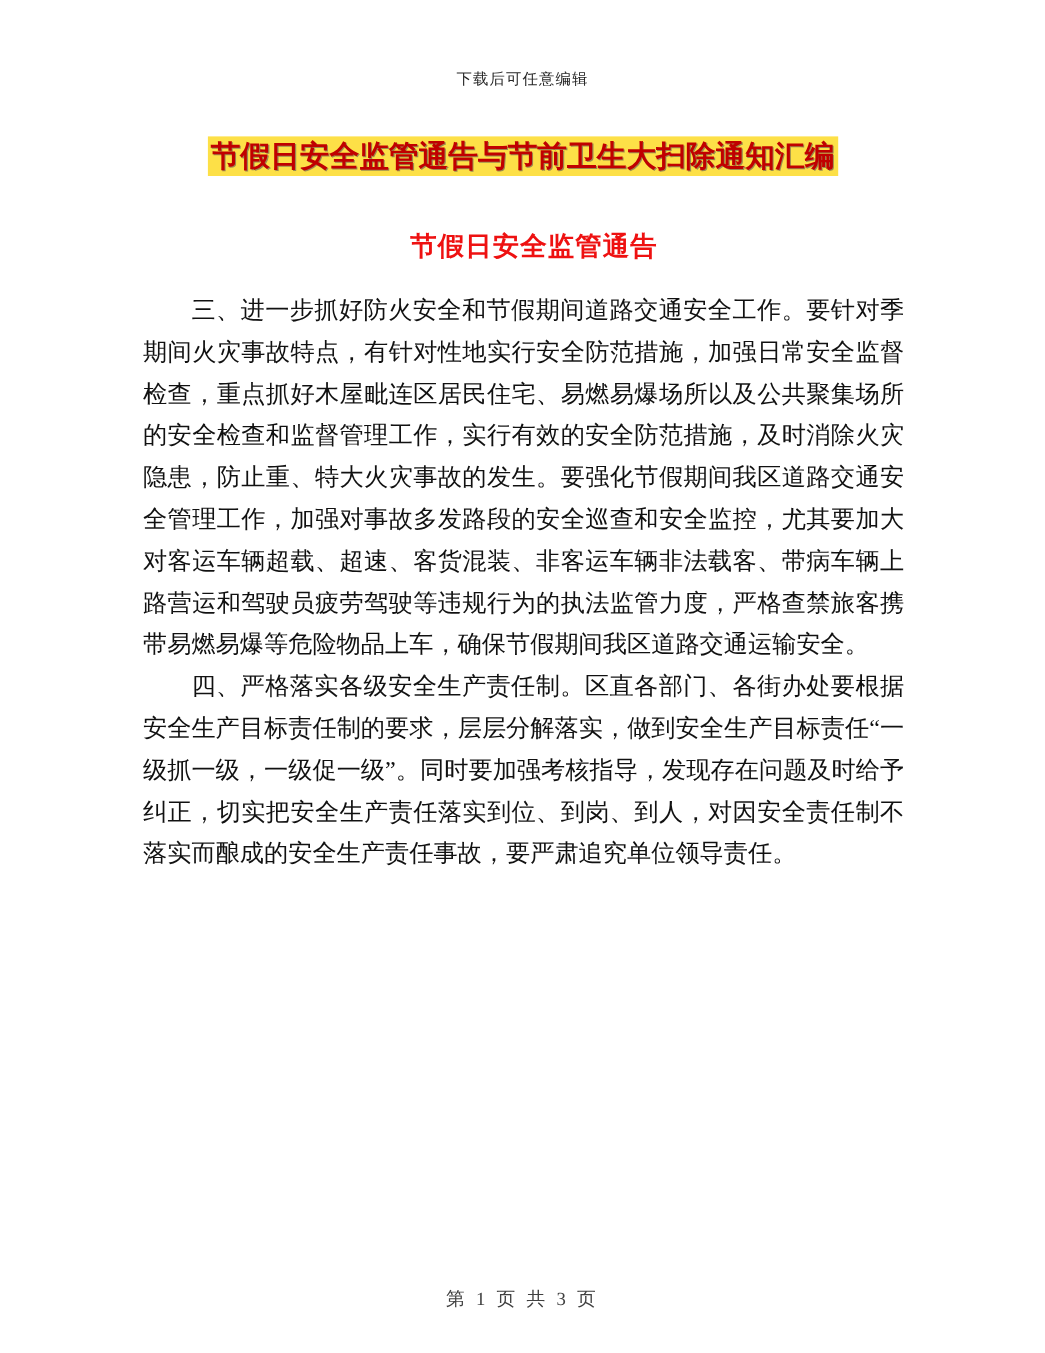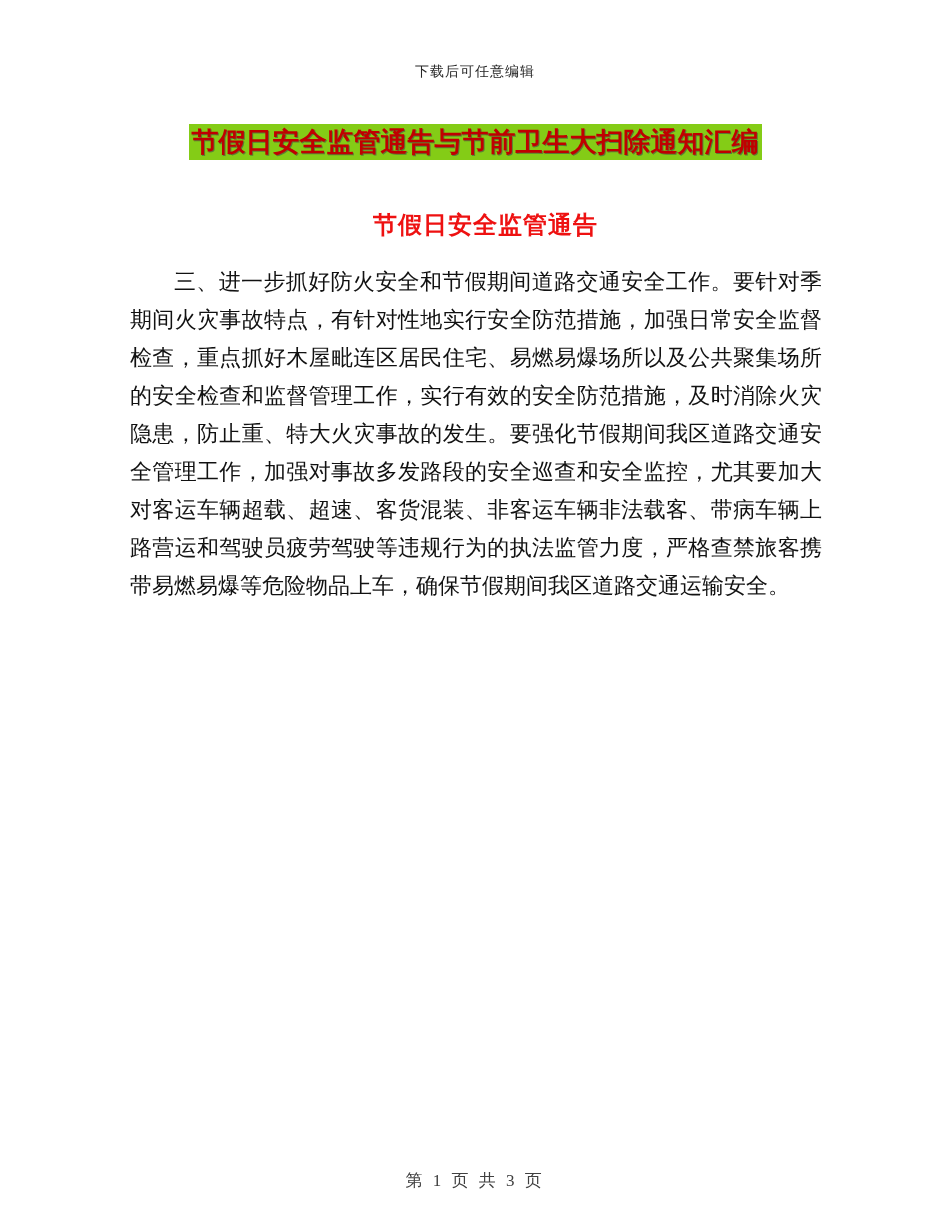--- a/index.html
+++ b/index.html
@@ -25,21 +25,21 @@
   }
   .doc-title {
     margin: 41px 0 0 0;
     text-align: center;
     font-size: 27px;
     font-weight: bold;
     font-family: "Liberation Sans", sans-serif;
     line-height: 40px;
   }
   .title-highlight {
-    background: #84cc16;
+    background: #fde047;
     color: #c00000;
     padding: 3px 3px;
     text-shadow: 1px 1px 0 rgba(35, 35, 90, 0.45);
     letter-spacing: 0px;
   }
   .section-title {
     margin: 46px 0 0 0;
     text-align: center;
     font-size: 24px;
     font-weight: bold;
@@ -80,17 +80,18 @@
   <div class="edit-note">下载后可任意编辑</div>
 
   <h1 class="doc-title">
     <span class="title-highlight">节假日安全监管通告与节前卫生大扫除通知汇编</span>
   </h1>
 
   <h2 class="section-title">节假日安全监管通告</h2>
 
   <div class="doc-body">
     <p>三、进一步抓好防火安全和节假期间道路交通安全工作。要针对季期间火灾事故特点，有针对性地实行安全防范措施，加强日常安全监督检查，重点抓好木屋毗连区居民住宅、易燃易爆场所以及公共聚集场所的安全检查和监督管理工作，实行有效的安全防范措施，及时消除火灾隐患，防止重、特大火灾事故的发生。要强化节假期间我区道路交通安全管理工作，加强对事故多发路段的安全巡查和安全监控，尤其要加大对客运车辆超载、超速、客货混装、非客运车辆非法载客、带病车辆上路营运和驾驶员疲劳驾驶等违规行为的执法监管力度，严格查禁旅客携带易燃易爆等危险物品上车，确保节假期间我区道路交通运输安全。</p>
+    <p>四、严格落实各级安全生产责任制。区直各部门、各街办处要根据安全生产目标责任制的要求，层层分解落实，做到安全生产目标责任“一级抓一级，一级促一级”。同时要加强考核指导，发现存在问题及时给予纠正，切实把安全生产责任落实到位、到岗、到人，对因安全责任制不落实而酿成的安全生产责任事故，要严肃追究单位领导责任。</p>
   </div>
 
   <div class="page-footer">第 1 页 共 3 页</div>
 
 </div>
 
 </body></html>

